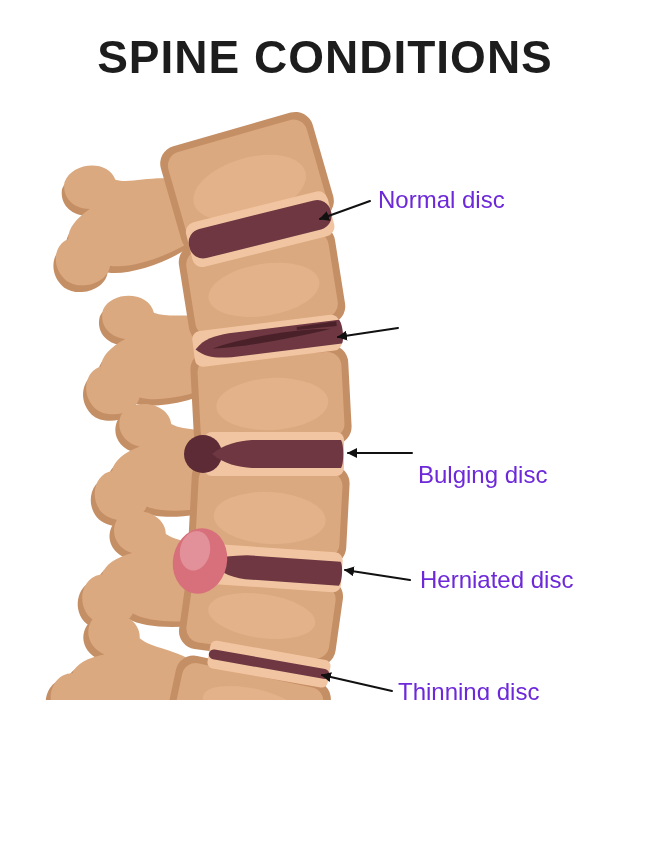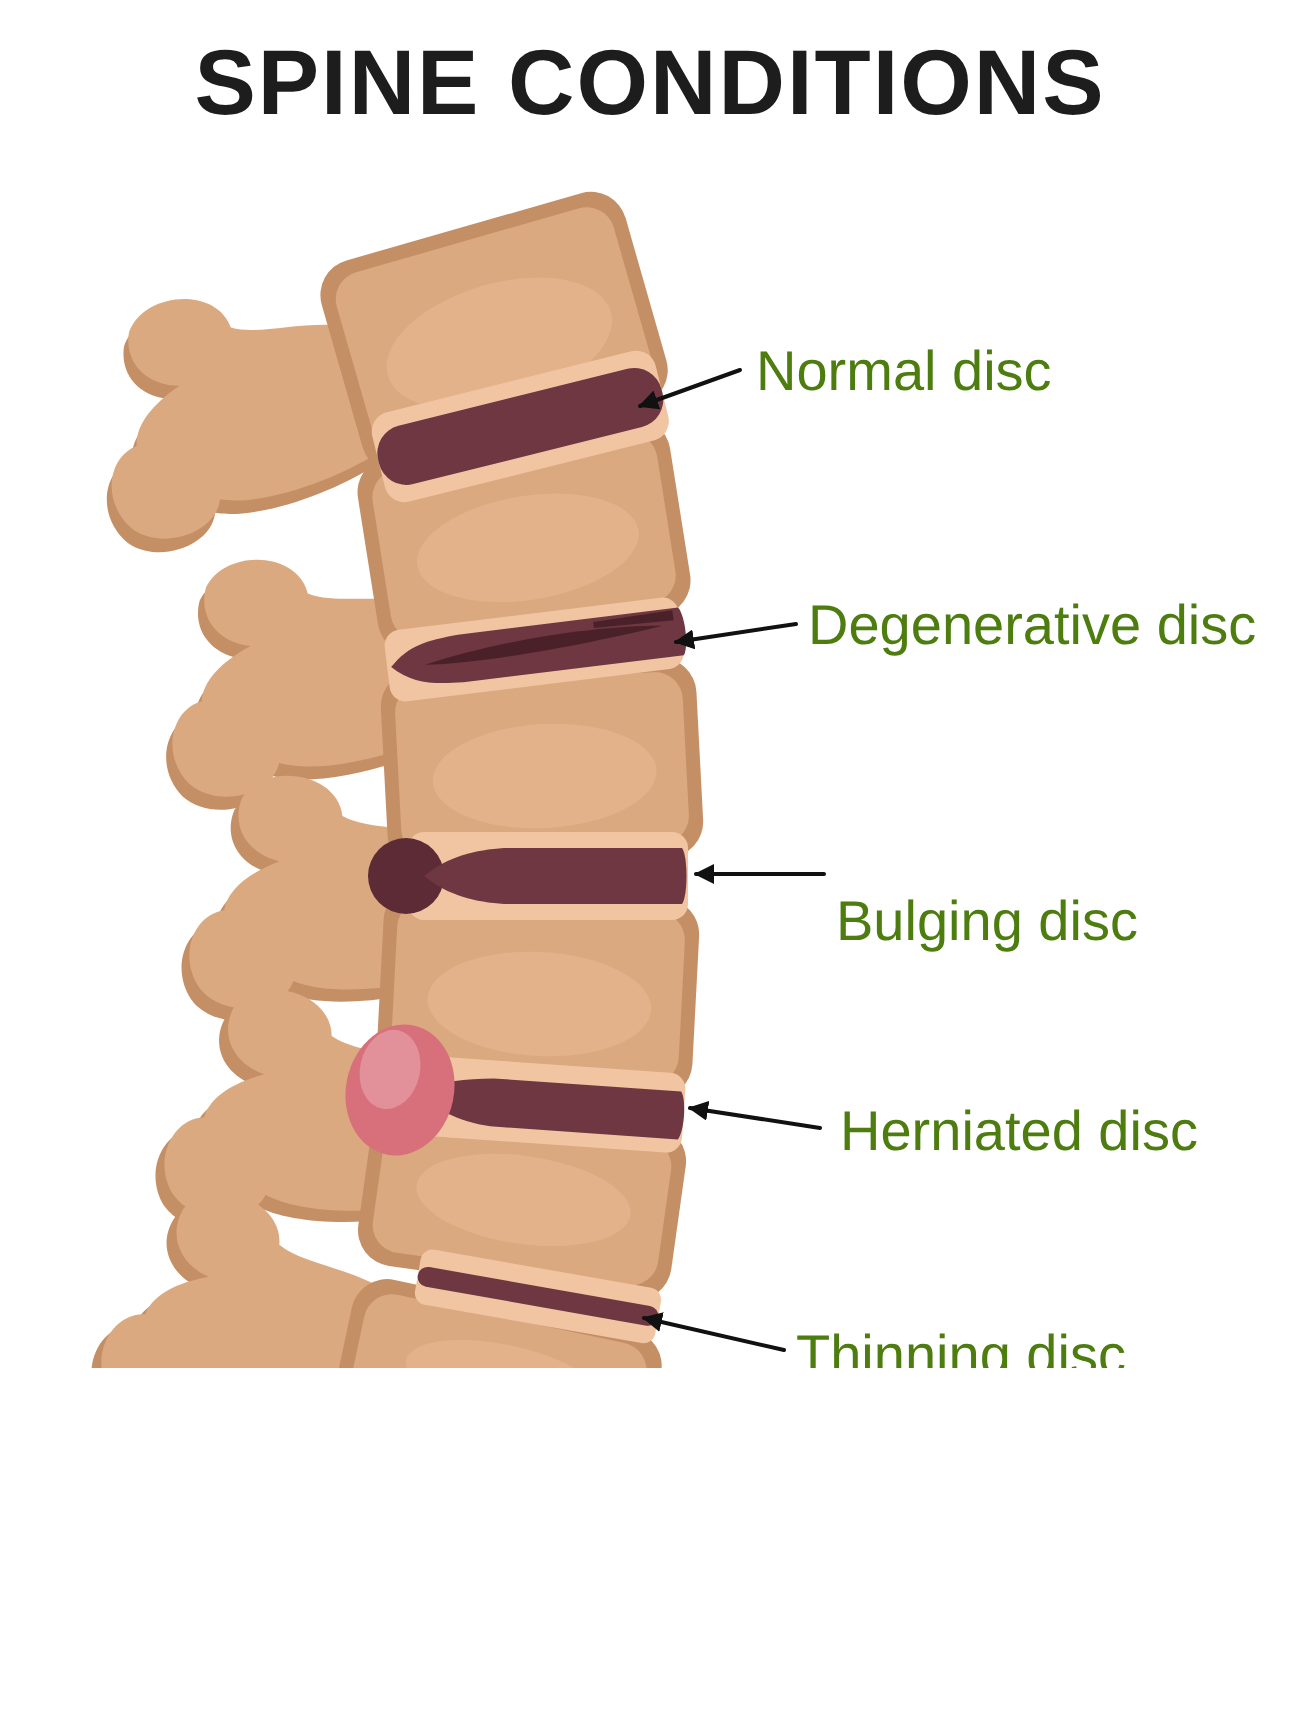--- a/index.html
+++ b/index.html
@@ -1,28 +1,28 @@
 <!DOCTYPE html>
 <html><head>
 <meta charset="utf-8">
 <style>
   html,body{margin:0;padding:0;background:#ffffff;}
   .canvas{
-    position:relative;width:650px;height:684px;margin:0 auto;
+    position:relative;width:650px;height:684px;margin:16px auto;
     background:#ffffff;overflow:hidden;
     font-family:"Liberation Sans",sans-serif;
   }
   .page-title{
     position:absolute;top:14px;left:0;width:650px;margin:0;
     text-align:center;font-size:46px;font-weight:bold;
     letter-spacing:1px;color:#1d1d1d;
   }
   .spine-svg{position:absolute;left:0;top:0;}
   .disc-label{
-    position:absolute;font-size:28px;color:#4d7c0f;white-space:nowrap;
+    position:absolute;font-size:24px;color:#6d28d9;white-space:nowrap;
   }
   .lbl-normal{left:378px;top:170px;}
   .lbl-degen{left:404px;top:297px;}
   .lbl-bulge{left:418px;top:445px;}
   .lbl-hernia{left:420px;top:550px;text-align:right;}
   .lbl-thin{left:398px;top:662px;text-decoration:underline;}
   .lbl-osteo{left:358px;top:780px;}
 </style>
 </head>
 <body>
@@ -157,18 +157,17 @@
       <line x1="370" y1="185" x2="320" y2="203" marker-end="url(#arrow)"></line>
       <line x1="398" y1="312" x2="338" y2="321" marker-end="url(#arrow)"></line>
       <line x1="412" y1="437" x2="348" y2="437" marker-end="url(#arrow)"></line>
       <line x1="410" y1="564" x2="345" y2="554" marker-end="url(#arrow)"></line>
       <line x1="392" y1="675" x2="322" y2="659" marker-end="url(#arrow)"></line>
       <line x1="352" y1="790" x2="292" y2="767" marker-end="url(#arrow)"></line>
     </g>
   </svg>
 
   <div class="disc-label lbl-normal">Normal disc</div>
-  <div class="disc-label lbl-degen">Degenerative disc</div>
   <div class="disc-label lbl-bulge">Bulging disc</div>
   <div class="disc-label lbl-hernia">Herniated disc</div>
   <div class="disc-label lbl-thin">Thinning disc</div>
 
 </div>
 
 </body></html>

